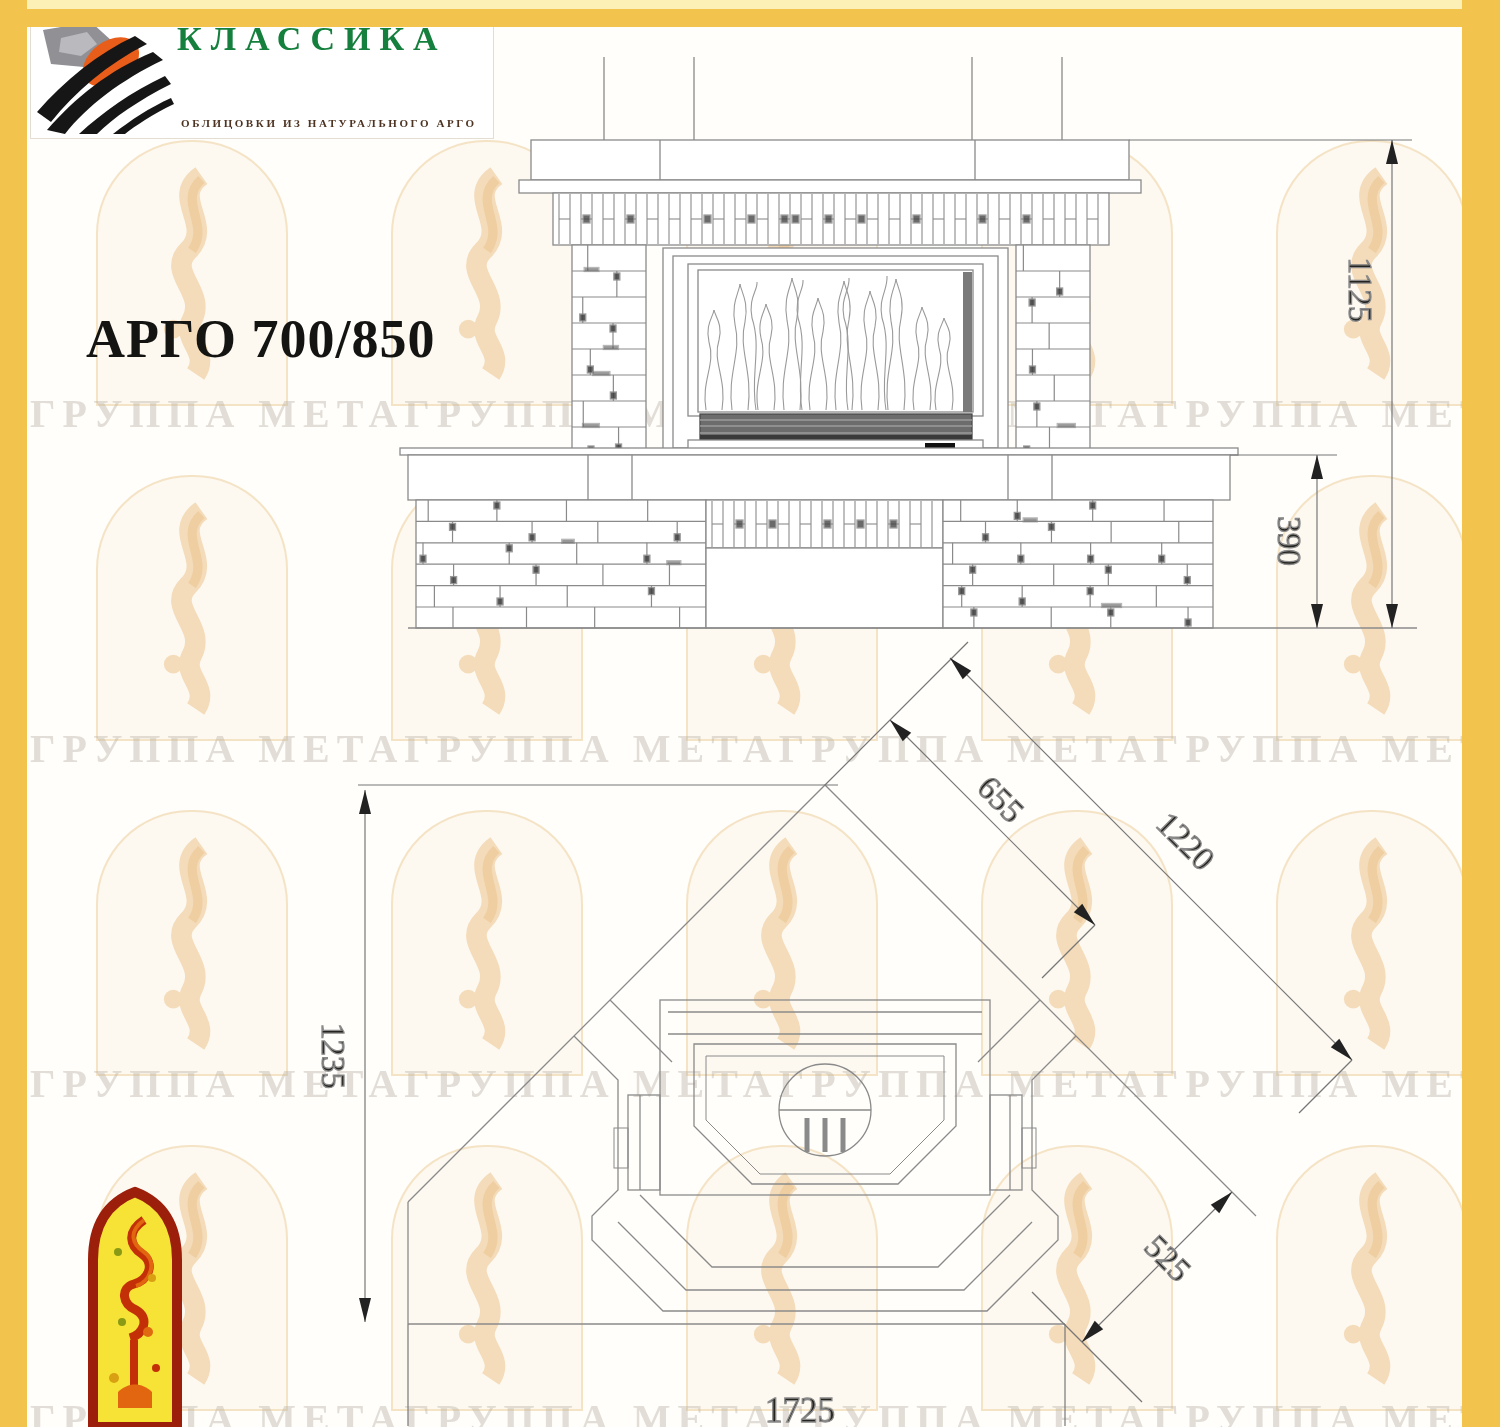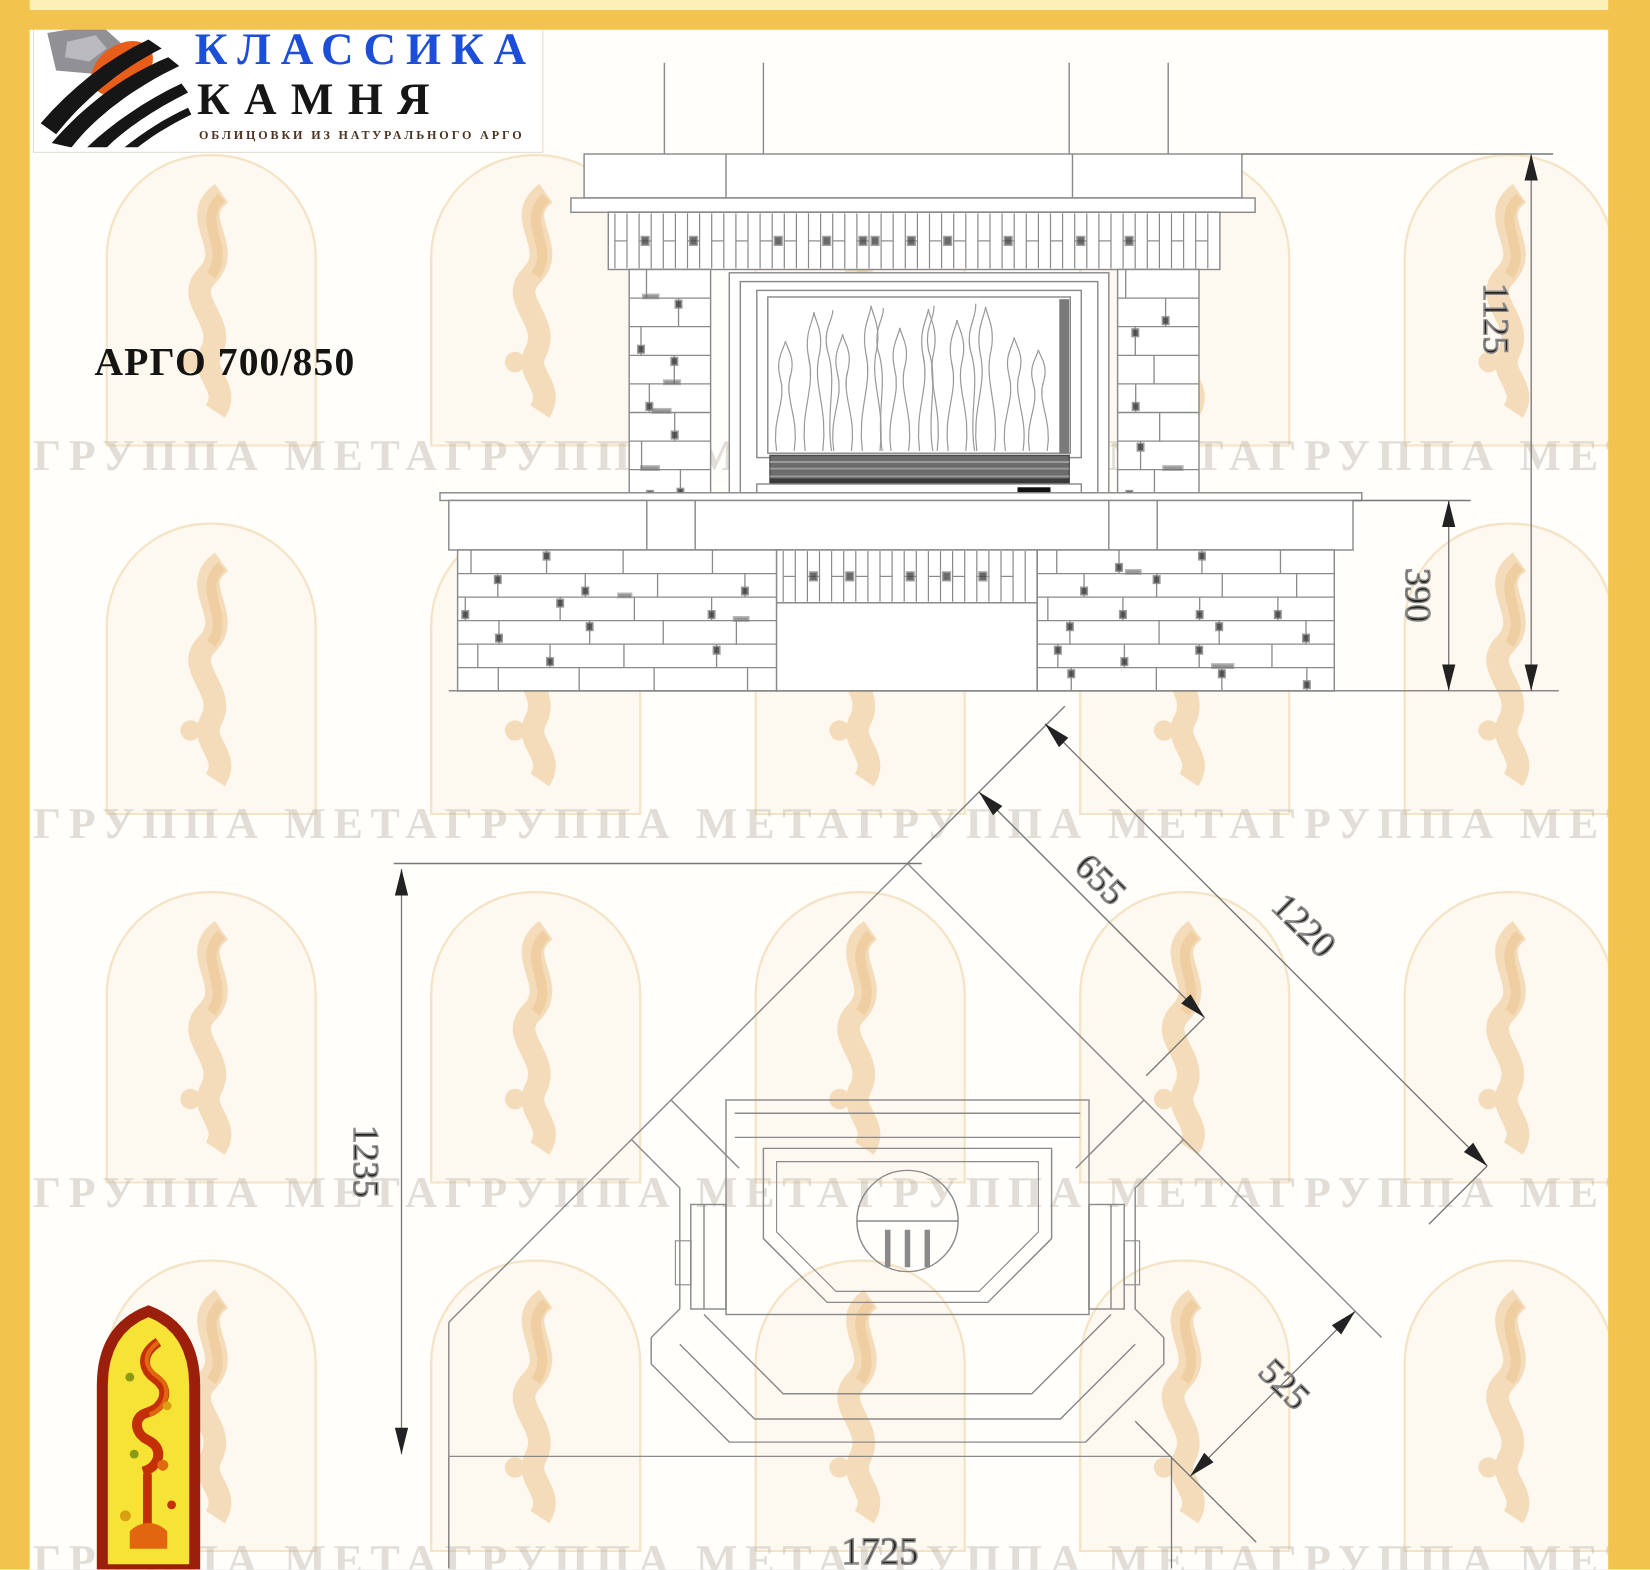--- a/index.html
+++ b/index.html
@@ -14,29 +14,29 @@
   
   #wm{position:absolute;left:0;top:0;width:1500px;height:1427px;z-index:1;}
   .wm-text{position:absolute;left:30px;width:1440px;white-space:nowrap;overflow:hidden;
      font-weight:bold;font-size:40px;letter-spacing:7px;color:rgba(186,178,164,.42);}
   .wm-arch{position:absolute;width:188px;height:262px;background:#fdf9f1;
      border:2px solid rgba(244,224,192,.9);border-radius:94px 94px 0 0;}
   .wm-arch svg{width:100%;height:100%;}
   
   #logo{position:absolute;left:30px;top:13px;width:462px;height:124px;background:#ffffff;
         border:1px solid #e3ddd2;z-index:30;}
-  #logo .l1{position:absolute;left:146px;top:6px;font-size:41px;font-weight:600;
-            letter-spacing:9px;color:#1d4ed8;text-align:right;}
+  #logo .l1{position:absolute;left:146px;top:6px;font-size:34px;font-weight:600;
+            letter-spacing:9px;color:#15803d;text-align:right;}
   #logo .l2{position:absolute;left:148px;top:52px;font-size:41px;font-weight:600;
             letter-spacing:13px;color:#161616;}
   #logo .sub{position:absolute;left:150px;top:103px;font-size:11px;font-weight:bold;
             letter-spacing:2.6px;color:#4d3322;}
   #logo-stones{position:absolute;left:6px;top:4px;}
   
-  #title{position:absolute;left:86px;top:308px;font-size:36px;font-weight:bold;
+  #title{position:absolute;left:86px;top:308px;font-size:54px;font-weight:bold;
          letter-spacing:1px;color:#141412;z-index:30;}
   
   #draw{position:absolute;left:0;top:0;z-index:10;}
   
   #emblem{position:absolute;left:84px;top:1182px;z-index:30;}
   text.dim{font-family:"Liberation Serif","DejaVu Serif",serif;font-size:33px;fill:#26241f;}
   text.dim-big{font-family:"Liberation Serif","DejaVu Serif",serif;font-size:35px;fill:#26241f;}
 </style>
 </head>
 <body>
@@ -575,21 +575,20 @@
       <path d="M24,20 L50,14 L60,26 L44,38 L22,34 Z" fill="#b9b9be" stroke="none"></path>
       <ellipse cx="74" cy="44" rx="31" ry="21" transform="rotate(-35 74 44)" fill="#e85d1a"></ellipse>
       <g fill="#161616">
         <path d="M0,94 C28,62 60,36 98,18 L110,26 C70,46 38,74 14,104 Z"></path>
         <path d="M10,112 C38,80 72,52 116,34 L126,42 C84,62 50,88 28,116 Z"></path>
         <path d="M42,116 C66,94 94,74 128,58 L134,66 C102,82 76,100 60,116 Z"></path>
         <path d="M76,116 C94,102 112,90 134,80 L137,86 C116,96 98,108 88,116 Z"></path>
       </g>
     </svg>
     <div class="l1">КЛАССИКА</div>
-    <div class="l2">КАМНЯ</div>
     <div class="sub">ОБЛИЦОВКИ ИЗ НАТУРАЛЬНОГО АРГО</div>
   </div>
 
   <div id="title">АРГО 700/850</div>
 
   <svg id="emblem" width="102" height="245" viewBox="0 0 102 245">
     <path d="M9,245 L9,78 Q9,26 51,10 Q93,26 93,78 L93,245 Z" fill="#f6e335" stroke="#9c1f0b" stroke-width="10"></path>
     <g fill="none">
       <path d="M60,38 C42,50 46,64 58,72 C72,82 64,98 50,102 C36,106 38,122 52,128 C66,136 60,152 46,156" stroke="#c33007" stroke-width="9"></path>
       <path d="M60,38 C44,50 48,62 60,70 C74,80 66,100 52,104" stroke="#e2660f" stroke-width="4"></path>

